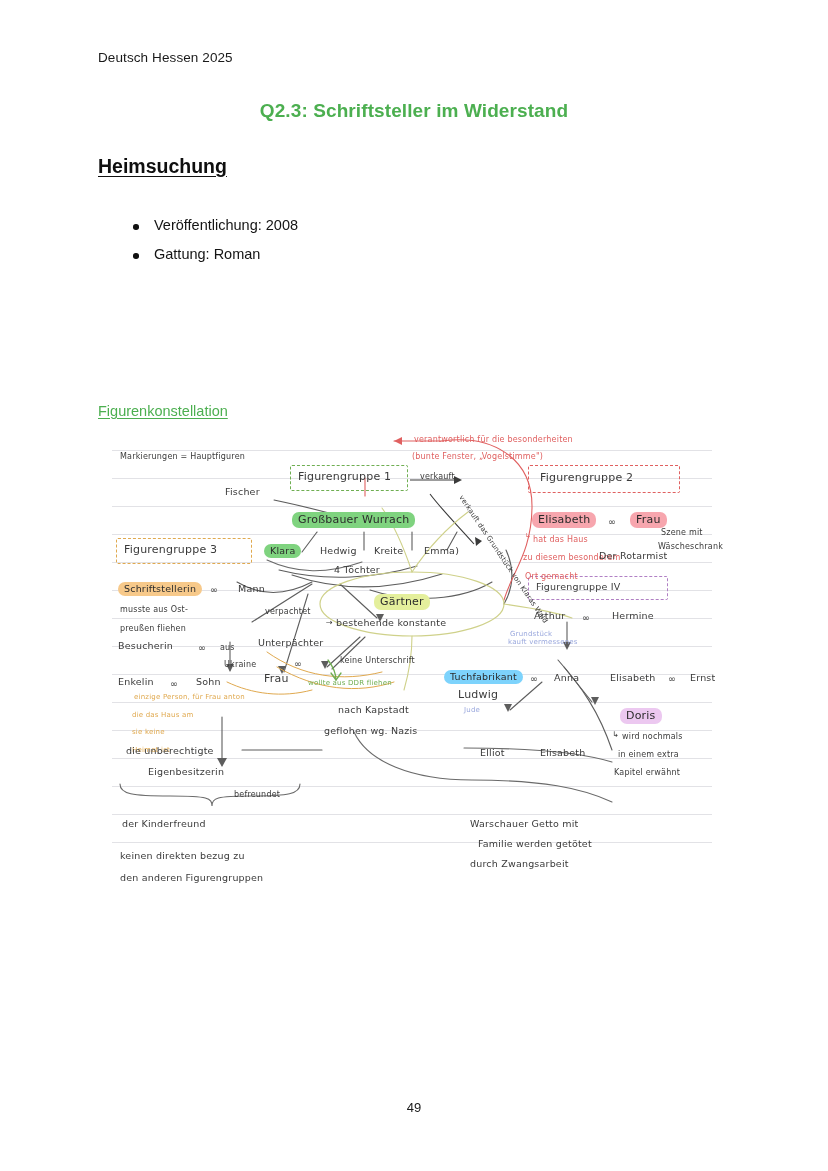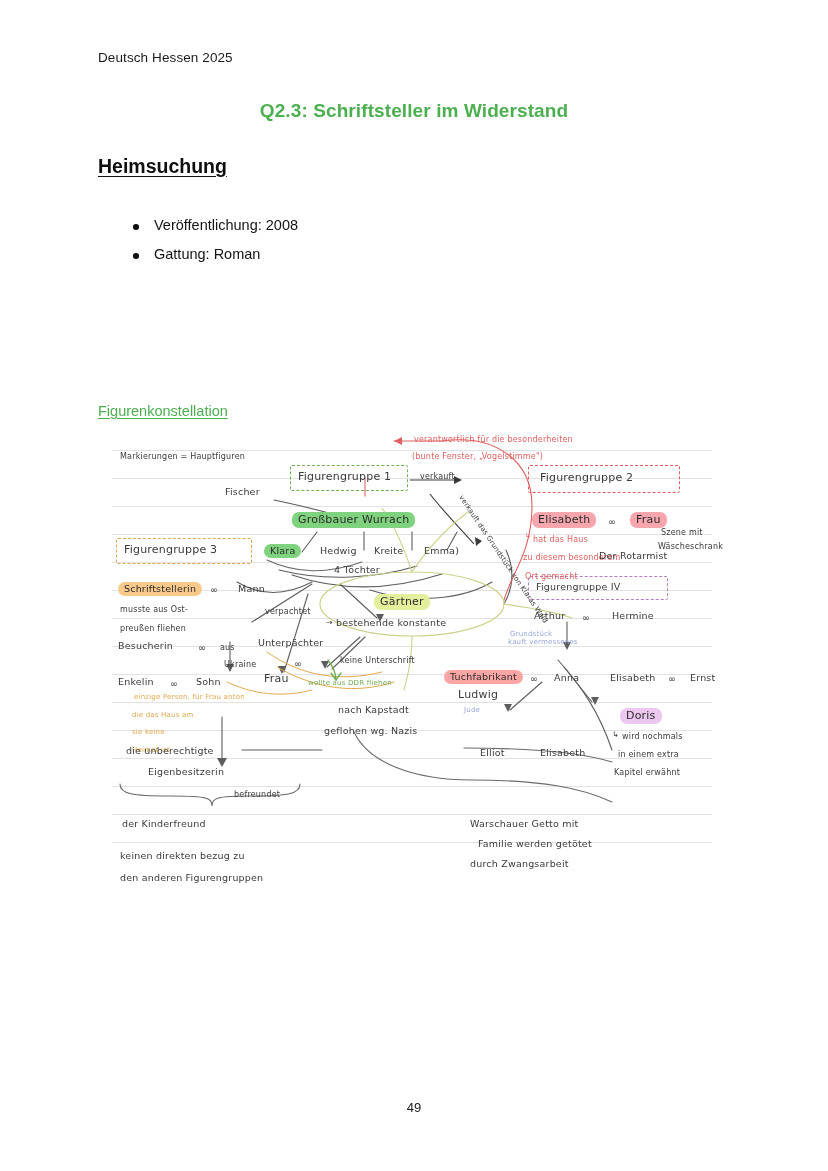--- a/index.html
+++ b/index.html
@@ -130,21 +130,21 @@
   .hw.rot    { transform-origin: left top; }
 
   .mark {
     border-radius: 7px;
     padding: 1px 6px;
   }
   .mark.green  { background: #7fd37f; color: #2b2b2b; }
   .mark.pink   { background: #f7a6ae; color: #2b2b2b; }
   .mark.orange { background: #f7c98a; color: #2b2b2b; }
   .mark.yellow { background: #e4ef9c; color: #2b2b2b; }
-  .mark.violet { background: #fca5a5; color: #2b2b2b; }
+  .mark.violet { background: #7dd3fc; color: #2b2b2b; }
   .mark.lilac  { background: #ecc8f0; color: #2b2b2b; }
 
   .dashbox {
     position: absolute;
     border: 1.3px dashed #888;
     border-radius: 2px;
     box-sizing: border-box;
   }
   .dashbox.green  { border-color: #6fae52; }
   .dashbox.red    { border-color: #e06060; }

